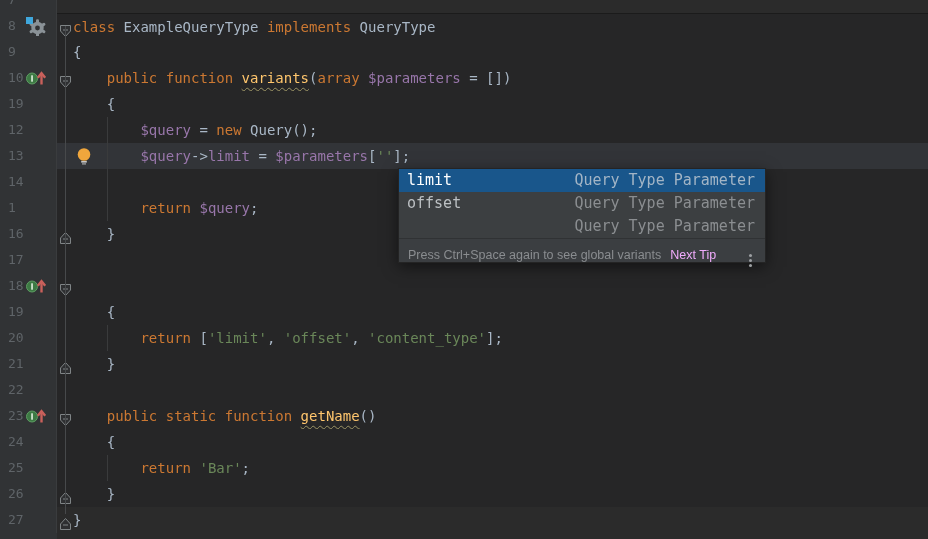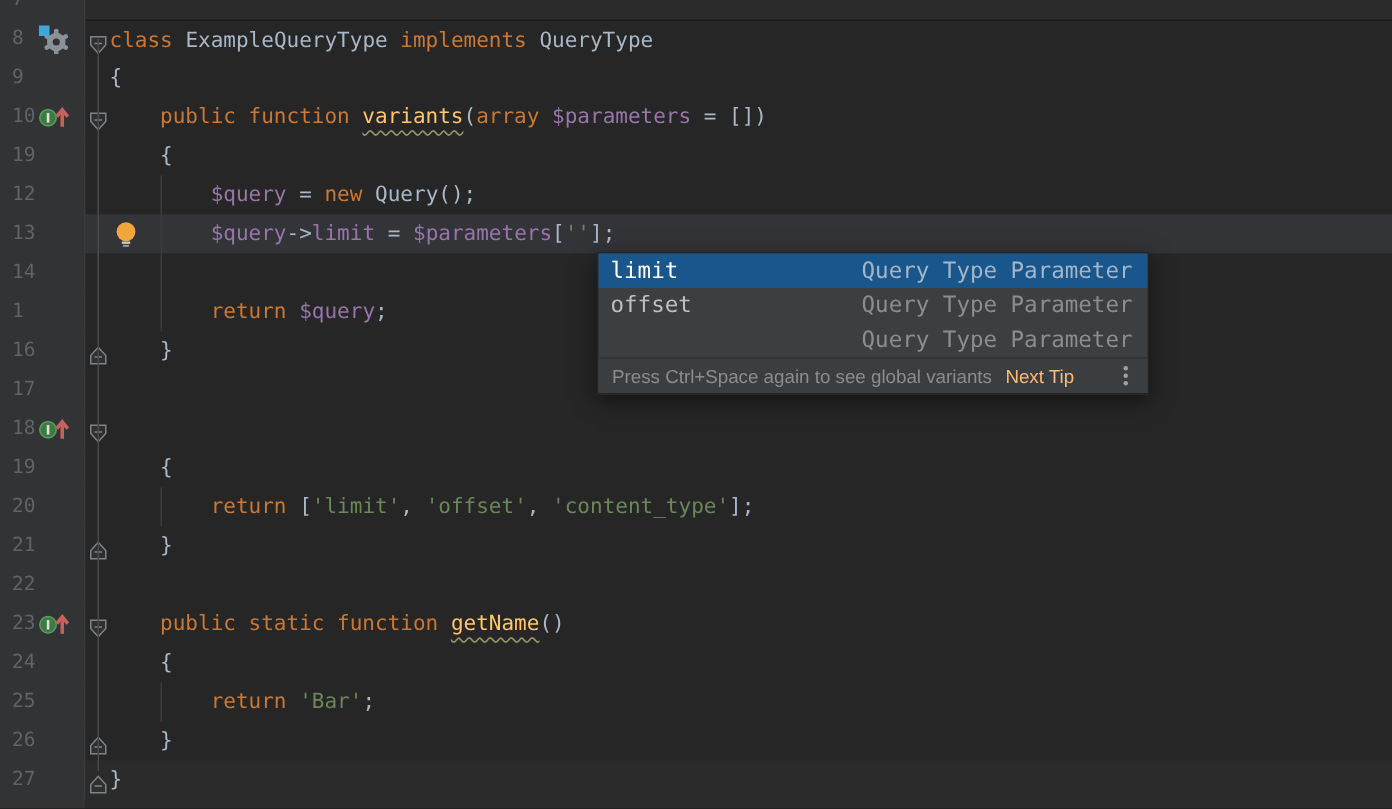--- a/index.html
+++ b/index.html
@@ -46,26 +46,26 @@
   .pitem{
     display:flex;align-items:center;height:23px;
     padding:0 10px 0 8px;font-size:15px;line-height:23px;
   }
   .pitem .nm{color:#bcc0c3;}
   .pitem .tp{margin-left:auto;color:#8b8e91;}
   .pitem.sel{background:#19568b;}
   .pitem.sel .nm{color:#ffffff;}
   .pitem.sel .tp{color:#a3b5c6;}
   .pfooter{
-    display:flex;align-items:center;height:23px;
+    display:flex;align-items:flex-end;height:23px;
     border-top:1px solid #303234;background:#3b3e41;
     padding:0 9px;font-family:"Liberation Sans","DejaVu Sans",sans-serif;
     font-size:12.5px;color:#8a8d90;
   }
-  .plink{color:#fdba74;margin-left:9px;cursor:pointer;}
+  .plink{color:#f0abfc;margin-left:9px;cursor:pointer;}
   .spacer{flex:1;}
   .kebab{
     width:3px;height:3px;border-radius:50%;background:#9da0a3;
     box-shadow:0 -5px 0 #9da0a3,0 5px 0 #9da0a3;margin-right:4px;
   }
 </style>
 </head>
 <body>
 
 <div class="ide">

